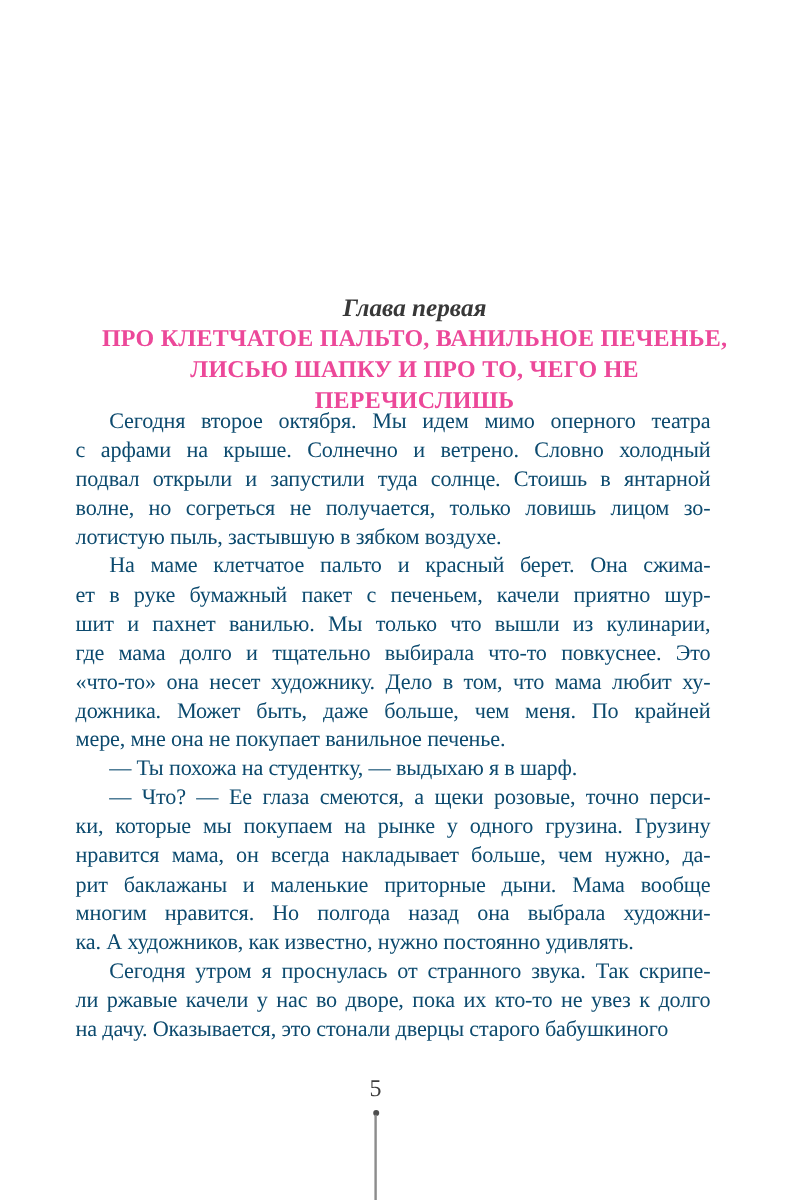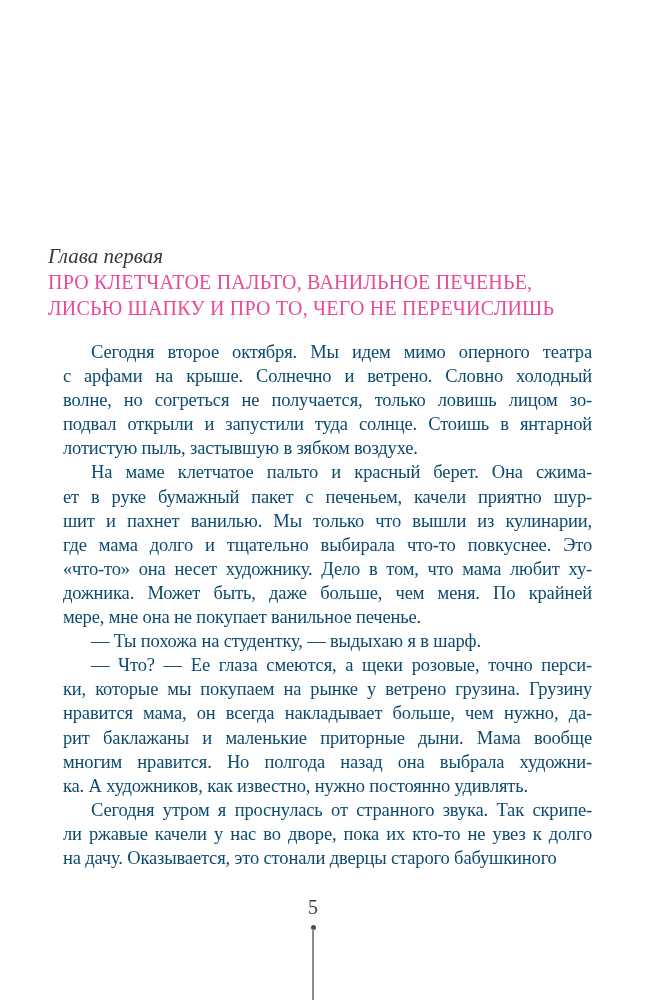--- a/index.html
+++ b/index.html
@@ -13,22 +13,24 @@
     height: 1000px;
     background: #ffffff;
     overflow: hidden;
     font-family: "Liberation Serif", "DejaVu Serif", serif;
     color: #3f3f3f;
   }
   
   .heading {
     position: absolute;
     top: 243px;
-    left: 48px;
+    left: 81px;
     width: 529px;
+    text-align: center;
+    font-weight: bold;
   }
   .chapter-label {
     font-style: italic;
     font-size: 21px;
     line-height: 26px;
     color: #383838;
   }
   .title-caps {
     font-size: 20px;
     line-height: 26px;
@@ -93,39 +95,39 @@
   <div class="heading">
     <div class="chapter-label">Глава первая</div>
     <div class="title-caps">ПРО КЛЕТЧАТОЕ ПАЛЬТО, ВАНИЛЬНОЕ ПЕЧЕНЬЕ,</div>
     <div class="title-caps">ЛИСЬЮ ШАПКУ И ПРО ТО, ЧЕГО НЕ ПЕРЕЧИСЛИШЬ</div>
   </div>
 
   <div class="body-text" id="body-text">
       <div class="para">
         <div class="line first">Сегодня второе октября. Мы идем мимо оперного театра</div>
         <div class="line">с арфами на крыше. Солнечно и ветрено. Словно холодный</div>
+        <div class="line">подвал открыли и запустили туда солнце. Стоишь в янтарной</div>
         <div class="line">волне, но согреться не получается, только ловишь лицом зо-</div>
-        <div class="line">подвал открыли и запустили туда солнце. Стоишь в янтарной</div>
         <div class="line last">лотистую пыль, застывшую в зябком воздухе.</div>
       </div>
       <div class="para">
         <div class="line first">На маме клетчатое пальто и красный берет. Она сжима-</div>
         <div class="line">ет в руке бумажный пакет с печеньем, качели приятно шур-</div>
         <div class="line">шит и пахнет ванилью. Мы только что вышли из кулинарии,</div>
         <div class="line">где мама долго и тщательно выбирала что-то повкуснее. Это</div>
         <div class="line">«что-то» она несет художнику. Дело в том, что мама любит ху-</div>
         <div class="line">дожника. Может быть, даже больше, чем меня. По крайней</div>
         <div class="line last">мере, мне она не покупает ванильное печенье.</div>
       </div>
       <div class="para">
         <div class="line first last">— Ты похожа на студентку, — выдыхаю я в шарф.</div>
       </div>
       <div class="para">
         <div class="line first">— Что? — Ее глаза смеются, а щеки розовые, точно перси-</div>
-        <div class="line">ки, которые мы покупаем на рынке у ветрено грузина. Грузину</div>
+        <div class="line">ки, которые мы покупаем на рынке у одного грузина. Грузину</div>
         <div class="line">нравится мама, он всегда накладывает больше, чем нужно, да-</div>
         <div class="line">рит баклажаны и маленькие приторные дыни. Мама вообще</div>
         <div class="line">многим нравится. Но полгода назад она выбрала художни-</div>
         <div class="line last">ка. А художников, как известно, нужно постоянно удивлять.</div>
       </div>
       <div class="para">
         <div class="line first">Сегодня утром я проснулась от странного звука. Так скрипе-</div>
         <div class="line">ли ржавые качели у нас во дворе, пока их кто-то не увез к долго</div>
         <div class="line last">на дачу. Оказывается, это стонали дверцы старого бабушкиного</div>
       </div>

